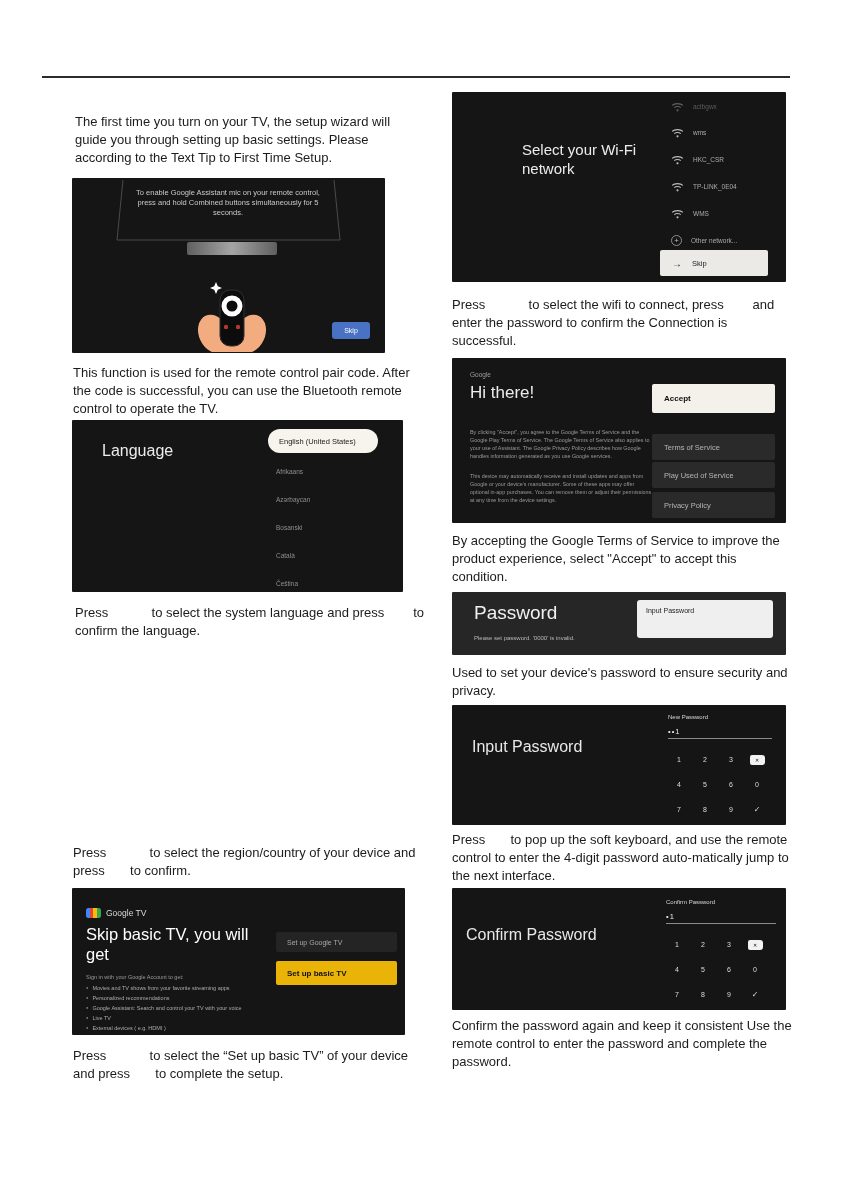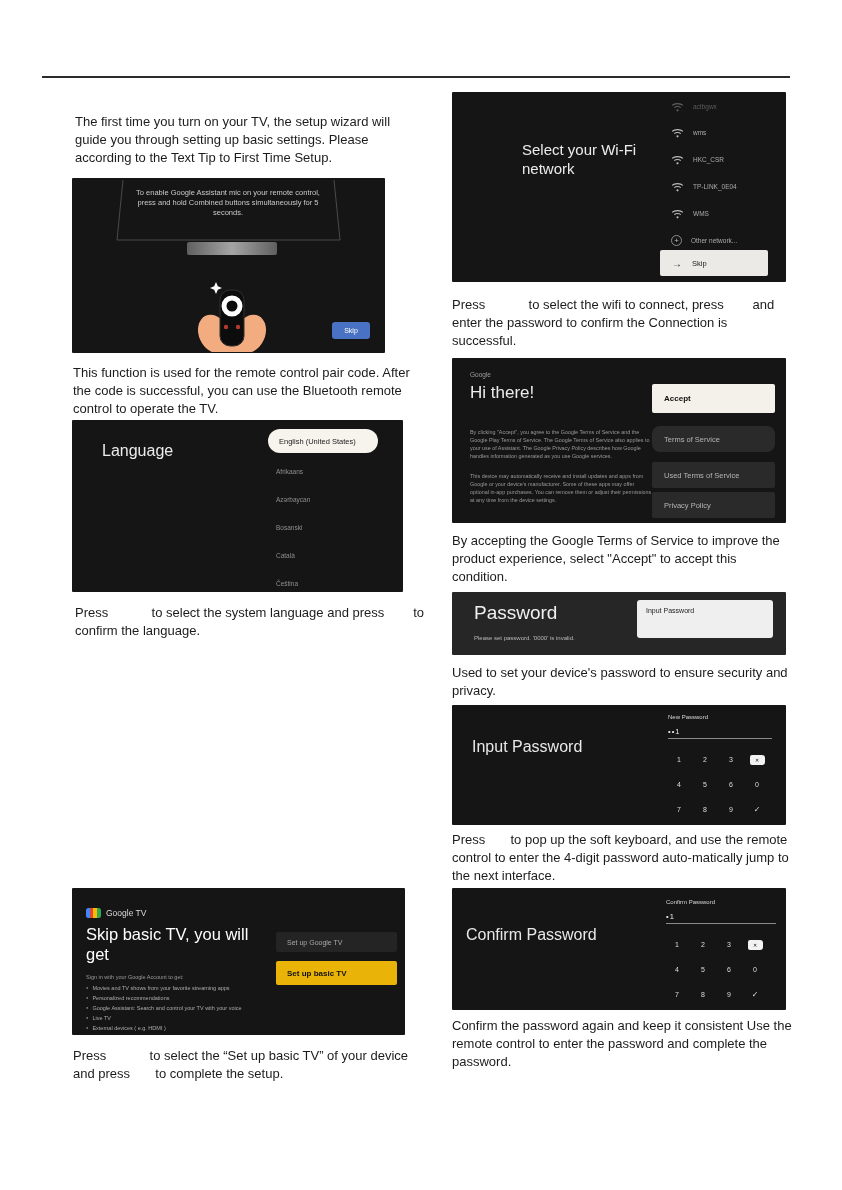--- a/index.html
+++ b/index.html
@@ -105,20 +105,21 @@
     <div class="sel-title" style="left:30px;top:22px;font-size:16px;">Language</div>
     <div class="pill" style="left:196px;top:9px;">English (United States)</div>
     <div class="opt" style="left:204px;top:48px;">Afrikaans</div>
     <div class="opt" style="left:204px;top:76px;">Azərbaycan</div>
     <div class="opt" style="left:204px;top:104px;">Bosanski</div>
     <div class="opt" style="left:204px;top:132px;">Català</div>
     <div class="opt" style="left:204px;top:160px;">Čeština</div>
   </div>
   <div class="cap" style="left:75px;top:604px;width:350px;">Press            to select the system language and press        to confirm the language.</div>
 
+  <div class="cap" style="left:73px;top:844px;width:350px;">Press            to select the region/country of your device and press       to confirm.</div>
 
   <div class="shot" style="left:72px;top:888px;width:333px;height:147px;">
     <div class="gtv-logo">
       <span class="gtv-tv"></span>
       <span>Google TV</span>
     </div>
     <div class="gtv-title">Skip basic TV, you will get</div>
     <div class="gtv-sub">Sign in with your Google Account to get:</div>
     <ul class="gtv-bullets">
       <li>Movies and TV shows from your favorite streaming apps</li>
@@ -185,22 +186,22 @@
     </div>
   </div>
   <div class="cap" style="left:452px;top:296px;width:340px;">Press            to select the wifi to connect, press        and enter the password to confirm the Connection is successful.</div>
 
   <div class="shot" style="left:452px;top:358px;width:334px;height:165px;">
     <div class="g-brand">Google</div>
     <div class="g-title">Hi there!</div>
     <div class="g-para" style="top:70px;">By clicking "Accept", you agree to the Google Terms of Service and the Google Play Terms of Service. The Google Terms of Service also applies to your use of Assistant. The Google Privacy Policy describes how Google handles information generated as you use Google services.</div>
     <div class="g-para" style="top:114px;">This device may automatically receive and install updates and apps from Google or your device's manufacturer. Some of these apps may offer optional in-app purchases. You can remove them or adjust their permissions at any time from the device settings.</div>
     <div class="t-btn accept">Accept</div>
-    <div class="t-btn ghost" style="top:68px;border-radius:8px;">Terms of Service</div>
-    <div class="t-btn ghost" style="top:104px;">Used Terms of Service</div>
+    <div class="t-btn ghost" style="top:76px;">Terms of Service</div>
+    <div class="t-btn ghost" style="top:104px;">Play Used of Service</div>
     <div class="t-btn ghost" style="top:134px;">Privacy Policy</div>
   </div>
   <div class="cap" style="left:452px;top:532px;width:340px;">By accepting the Google Terms of Service to improve the product experience, select "Accept" to accept this condition.</div>
 
   <div class="shot" style="left:452px;top:592px;width:334px;height:63px;background:#262626;">
     <div class="pw-title">Password</div>
     <div class="pw-hint">Please set password. '0000' is invalid.</div>
     <div class="pw-field">Input Password</div>
   </div>
   <div class="cap" style="left:452px;top:664px;width:340px;">Used to set your device's password to ensure security and privacy.</div>

